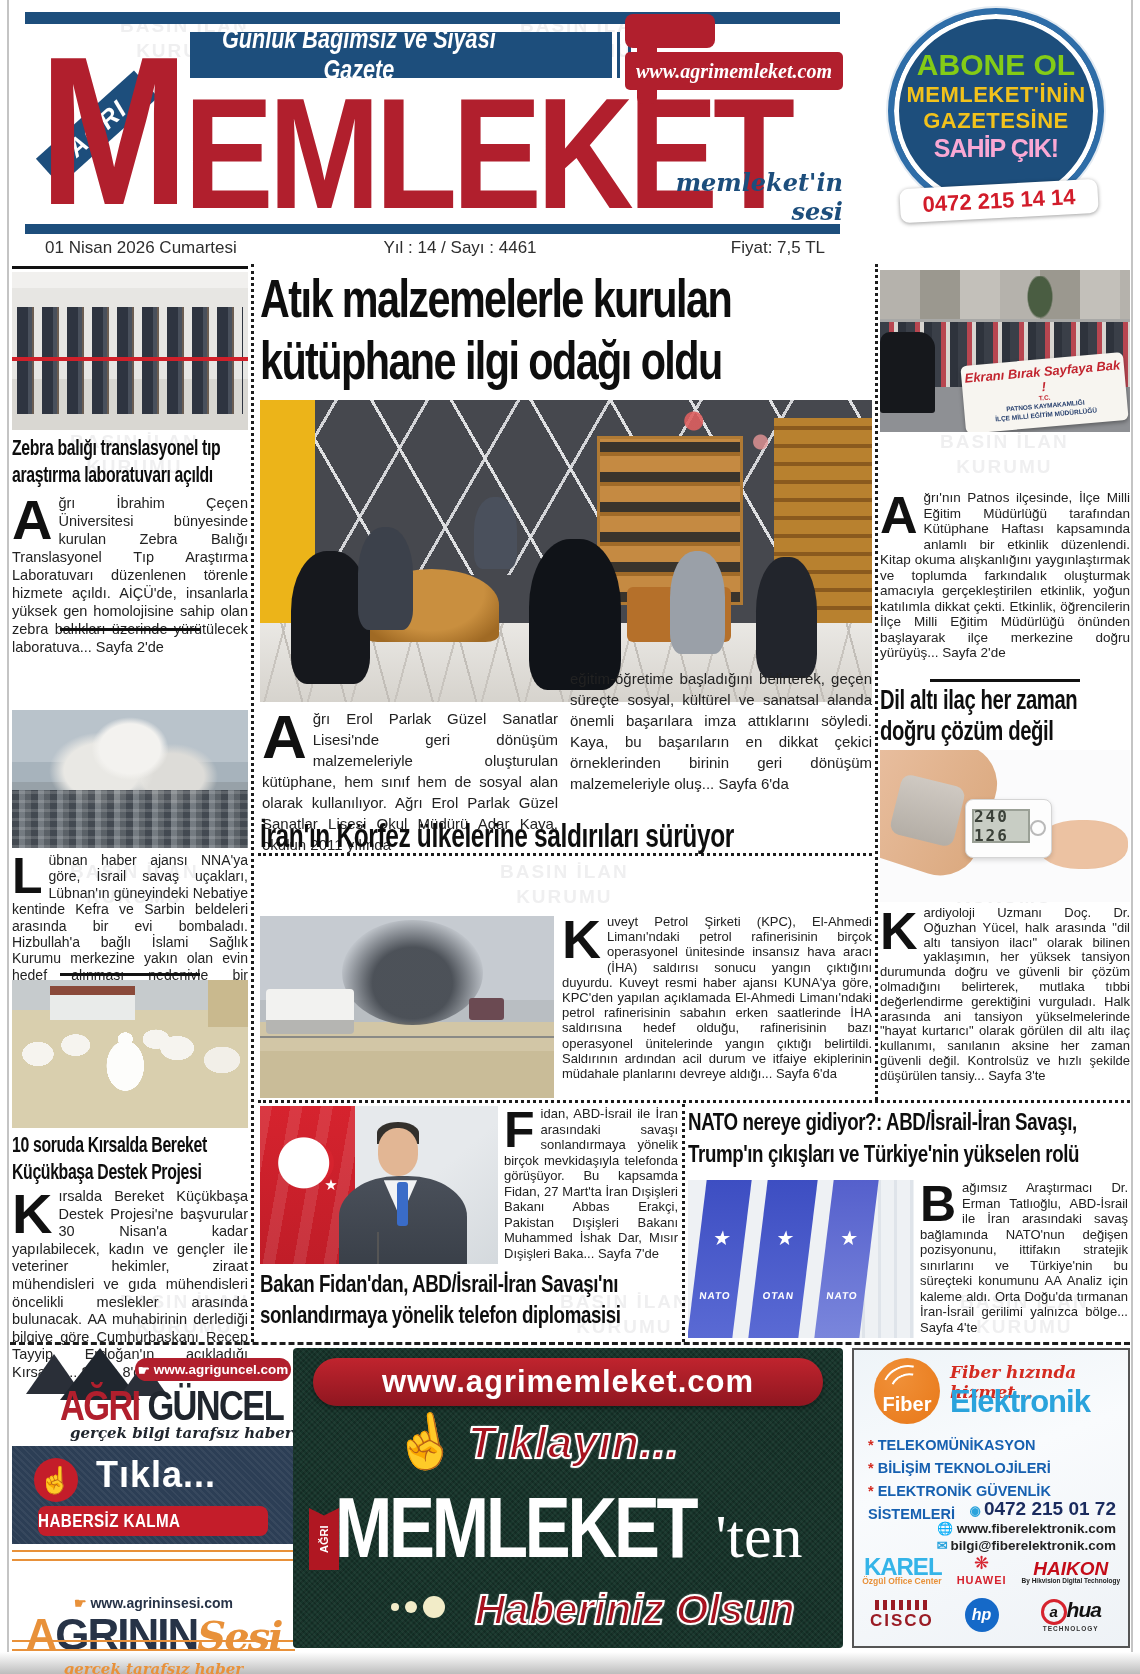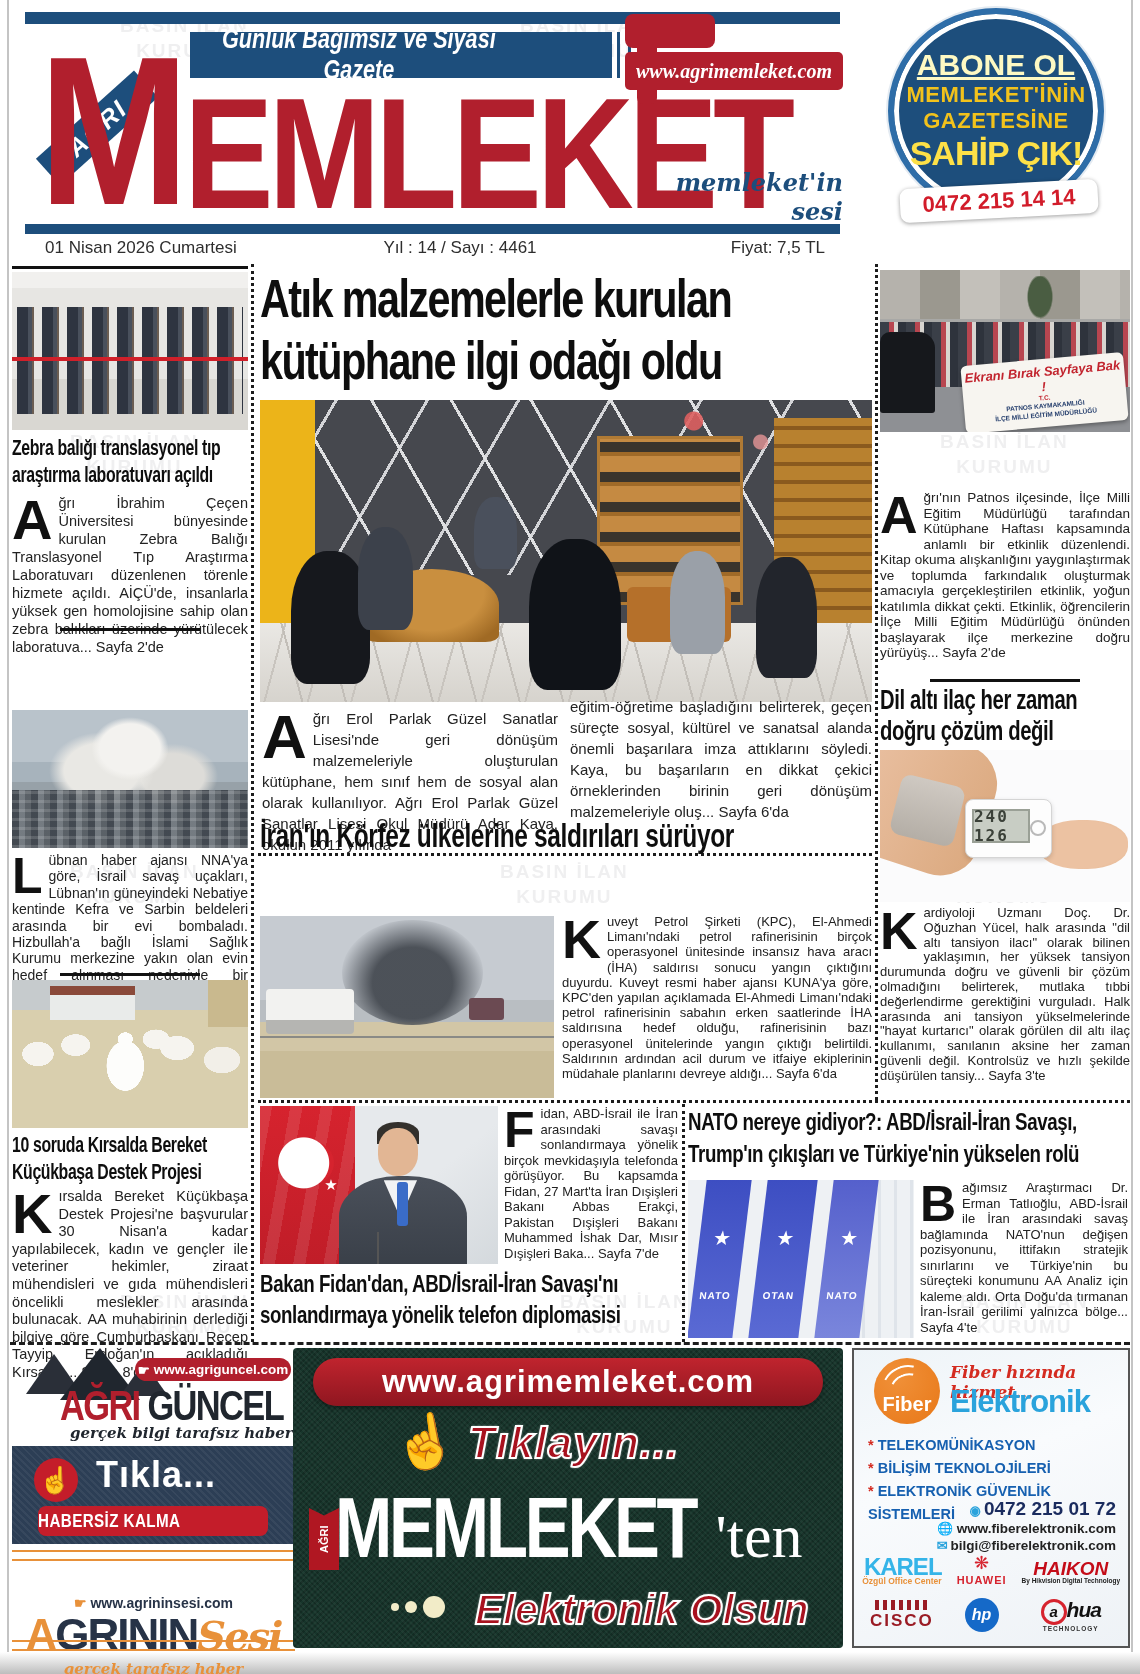--- a/index.html
+++ b/index.html
@@ -44,23 +44,23 @@
     color:#fff;font-family:"Liberation Serif",serif;font-style:italic;font-weight:700;font-size:20px;
     display:flex;align-items:center;justify-content:center;z-index:4;}
   #motto{position:absolute;left:620px;top:158px;width:198px;text-align:right;color:#1d4e7c;
     font-family:"DejaVu Serif",serif;font-style:italic;font-weight:700;font-size:24px;z-index:5;}
 
   
   #badge{position:absolute;left:878px;top:6px;width:240px;height:218px;}
   #badge .circle{position:absolute;left:10px;top:2px;width:216px;height:206px;border-radius:50%;
     background:#1d4e7c;border:6px solid #2e6da8;box-shadow:inset 0 0 0 5px #fff,0 0 0 2px #e4ebf2;
     text-align:center;padding-top:34px;box-sizing:border-box;}
-  #badge .l1{color:#fef9c3;font-weight:700;font-size:30px;letter-spacing:0;text-decoration:underline;}
+  #badge .l1{color:#84cc16;font-weight:700;font-size:30px;letter-spacing:0;}
   #badge .l2,#badge .l3{color:#f2c21c;font-weight:700;font-size:22px;letter-spacing:0.5px;}
-  #badge .l4{color:#fde047;font-weight:700;font-size:34px;letter-spacing:-1px;}
+  #badge .l4{color:#f9a8d4;font-weight:700;font-size:25px;letter-spacing:-1px;}
   #badge .phone{position:absolute;left:22px;top:178px;width:198px;height:34px;background:#fff;border-radius:9px;
     transform:rotate(-3deg);color:#d21c2a;font-weight:700;font-size:22px;display:flex;align-items:center;
     justify-content:center;box-shadow:0 1px 4px rgba(0,0,0,.4);}
 
   
   .dateline{position:absolute;top:238px;font-size:17px;color:#2e2e2e;}
 
   
   #ph-ribbon{background:linear-gradient(#f1f0ee 0 10%,#e7e6e3 10% 68%,#d9d7d2 68% 100%);}
   #ph-ribbon .crowd{left:2%;top:22%;width:96%;height:68%;
@@ -363,21 +363,21 @@
     <div class="person" style="left:5%;top:50%;width:13%;height:44%"></div>
     <div class="person" style="left:16%;top:42%;width:9%;height:34%;background:#3c414b"></div>
     <div class="person" style="left:44%;top:46%;width:15%;height:50%;background:#101318"></div>
     <div class="person" style="left:35%;top:32%;width:7%;height:24%;background:#4a505c"></div>
     <div class="person" style="left:67%;top:50%;width:9%;height:34%;background:#9aa0a8"></div>
     <div class="person" style="left:81%;top:52%;width:10%;height:40%;background:#22252c"></div>
   </div>
   <div class="body abs" style="left:262px;top:708px;width:296px;height:140px;font-size:15px;line-height:21px">
     <span class="dc" style="font-size:62px;line-height:52px">A</span><span>ğrı Erol Parlak Güzel Sanatlar Lisesi'nde geri dönüşüm malzemeleriyle oluşturulan kütüphane, hem sınıf hem de sosyal alan olarak kullanılıyor. Ağrı Erol Parlak Güzel Sanatlar Lisesi Okul Müdürü Adar Kaya, okulun 2011 yılında</span>
   </div>
-  <div class="body abs" style="left:570px;top:696px;width:302px;height:140px;font-size:15px;line-height:21px">
+  <div class="body abs" style="left:570px;top:668px;width:302px;height:140px;font-size:15px;line-height:21px">
     <span>eğitim-öğretime başladığını belirterek, geçen süreçte sosyal, kültürel ve sanatsal alanda önemli başarılara imza attıklarını söyledi. Kaya, bu başarıların en dikkat çekici örneklerinden birinin geri dönüşüm malzemeleriyle oluş... Sayfa 6'da</span>
   </div>
 
   <div class="abs" style="left:260px;top:812px;width:614px">
     <div class="hl c72" style="font-size:34px;line-height:46px;white-space:nowrap">İran'ın Körfez ülkelerine saldırıları sürüyor</div>
   </div>
   <div class="photo" id="ph-ref" style="left:260px;top:916px;width:294px;height:182px">
     <div class="ph-child smoke"></div>
     <div class="ph-child truck"></div>
     <div class="ph-child car2"></div>
@@ -497,21 +497,21 @@
 
   <div class="abs" id="ad-mem" style="left:293px;top:1348px;width:550px;height:300px">
     <div class="redbanner">www.agrimemleket.com</div>
     <div class="hand">☝</div>
     <div class="cta">Tıklayın...</div>
     <div class="ribbon">AĞRI</div>
     <div class="brand">
       <span class="mem">MEMLEKET</span><span class="ten">'ten</span>
     </div>
     <div class="dots"><span class="d1"></span><span class="d2"></span><span class="d3"></span></div>
-    <div class="tag">Elektronik Olsun</div>
+    <div class="tag">Haberiniz Olsun</div>
   </div>
 
   <div class="abs" id="ad-fiber" style="left:852px;top:1348px;width:278px;height:300px">
     <div class="logo">
       <div class="arc" style="left:8px;top:8px;width:40px;height:30px"></div>
       <div class="arc" style="left:16px;top:16px;width:28px;height:20px"></div>
       <span>Fiber</span>
     </div>
     <div class="slogan">Fiber hızında hizmet...</div>
     <div class="ename">Elektronik</div>

